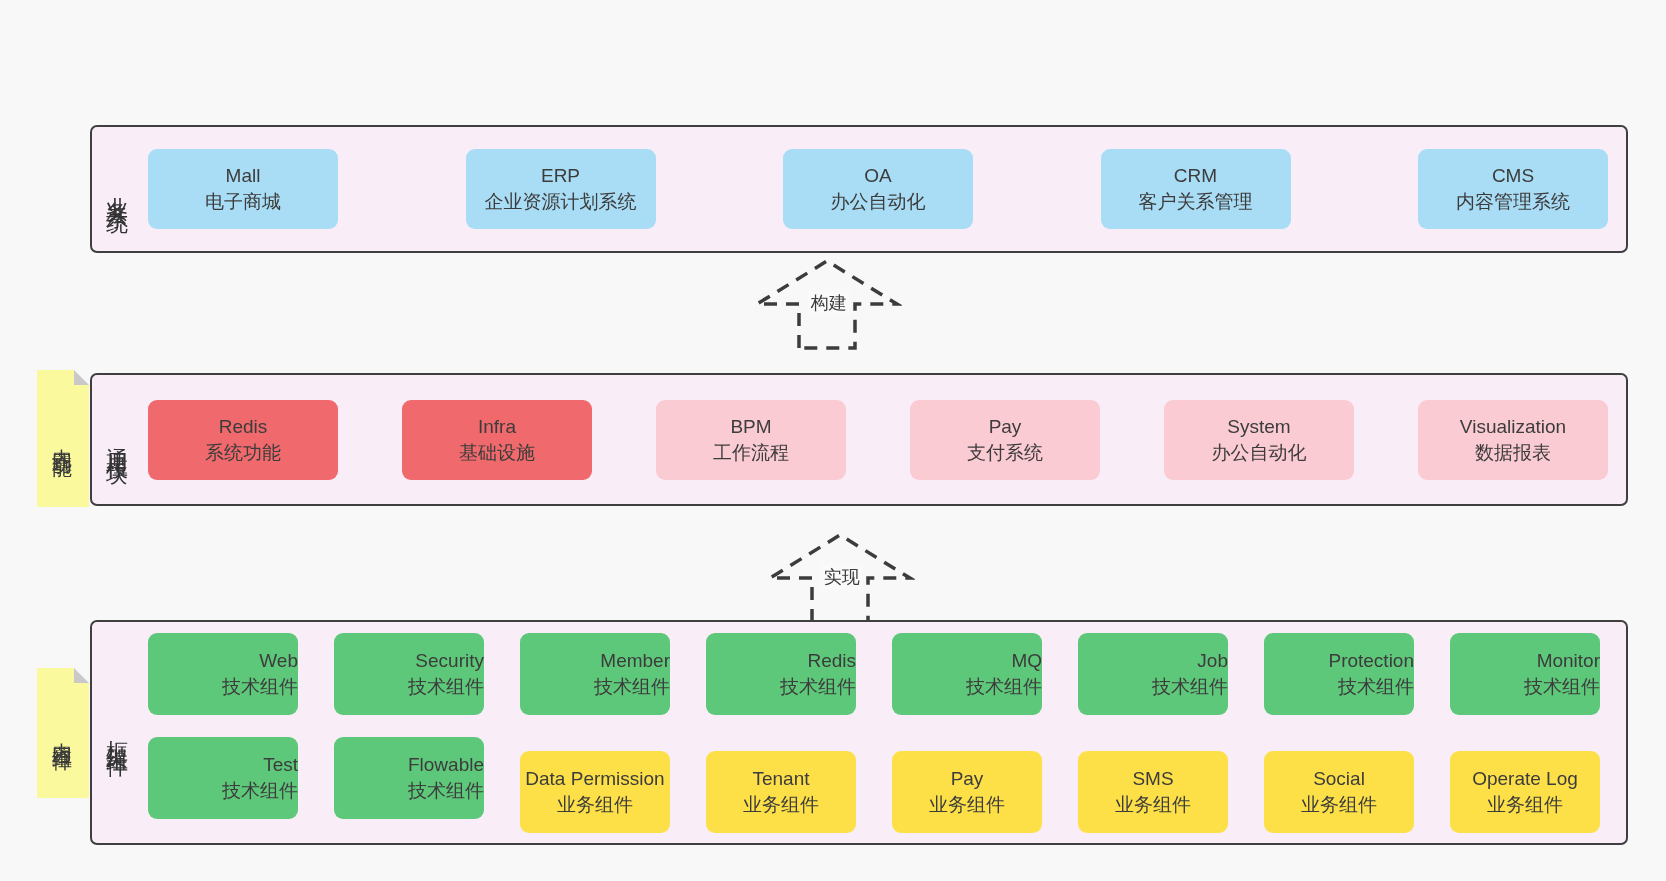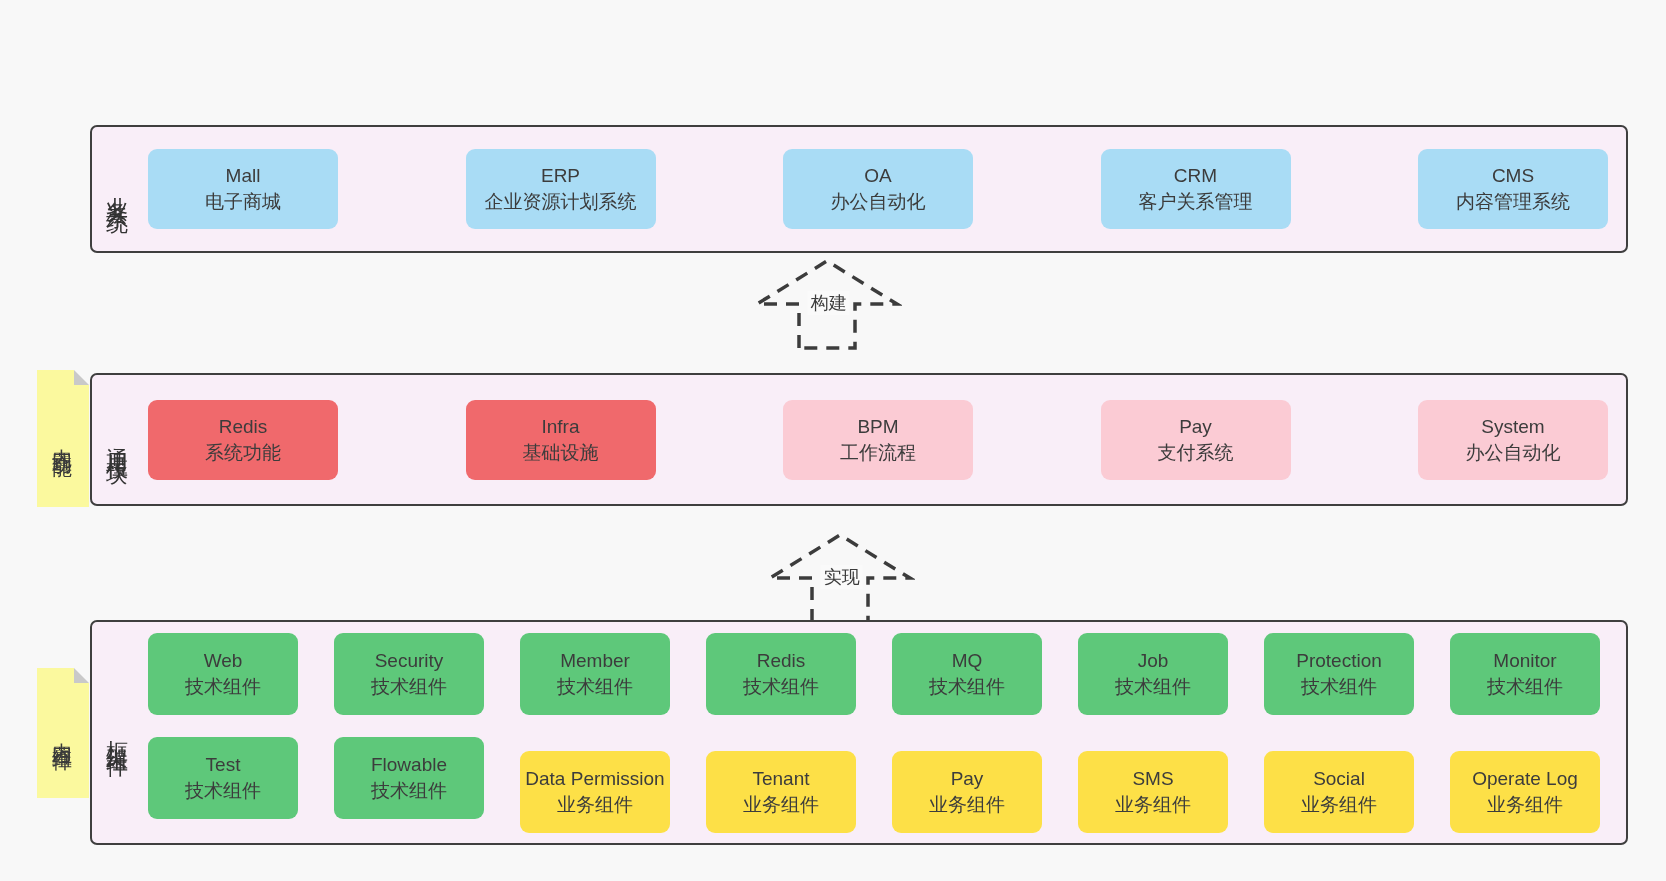--- a/index.html
+++ b/index.html
@@ -36,21 +36,21 @@
   .box{
     border-radius:9px;display:flex;flex-direction:column;
     align-items:center;justify-content:center;text-align:center;
     font-size:19px;line-height:26px;color:#3c3c3c;
   }
   .box.wide{width:190px;height:80px;}
   .box.small{width:150px;height:82px;}
   .box[data-type="blue"]{background:#a9dcf5;}
   .box[data-type="red"]{background:#f0696c;}
   .box[data-type="pink"]{background:#fbcbd4;}
-  .box[data-type="green"]{background:#5ec87a;}
+  .box[data-type="green"]{background:#5ec87a;align-items:flex-end;}
   .box[data-type="lightgreen"]{background:#fde047;margin-top:14px;}
   
   .sticky{
     position:absolute;left:37px;width:52px;background:#fbf99e;
     display:flex;align-items:center;justify-content:center;
   }
   #sticky-modules{top:370px;height:137px;}
   #sticky-components{top:668px;height:130px;}
   .sticky-text{
     writing-mode:vertical-lr;text-orientation:upright;
@@ -126,20 +126,24 @@
         <span>工作流程</span>
       </div>
     <div class="box wide" data-type="pink">
         <span>Pay</span>
         <span>支付系统</span>
       </div>
     <div class="box wide" data-type="pink">
         <span>System</span>
         <span>办公自动化</span>
       </div>
+    <div class="box wide" data-type="pink">
+        <span>Visualization</span>
+        <span>数据报表</span>
+      </div>
   </div>
 </div>
 
 <div class="arrow" id="arrow-implement">
   <svg width="150" height="92" viewBox="0 0 150 92">
     <path d="M47 90 L47 46 L5 46 L75 3 L145 46 L103 46 L103 90 Z" fill="none" stroke="#3c3c3c" stroke-width="3.5" stroke-dasharray="13 9"></path>
   </svg>
   <div class="arrow-label">实现</div>
 </div>
 

